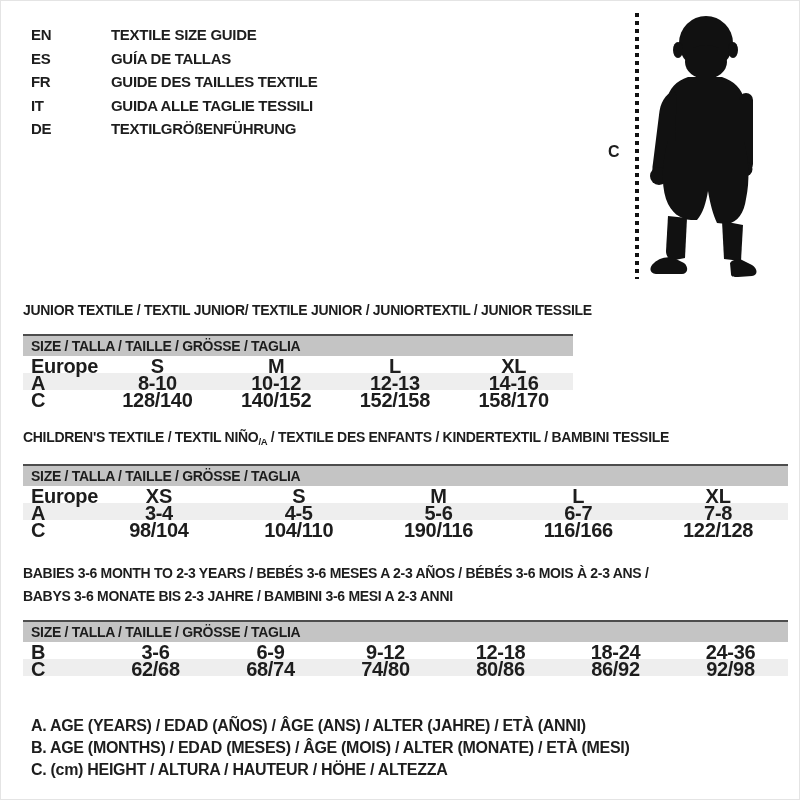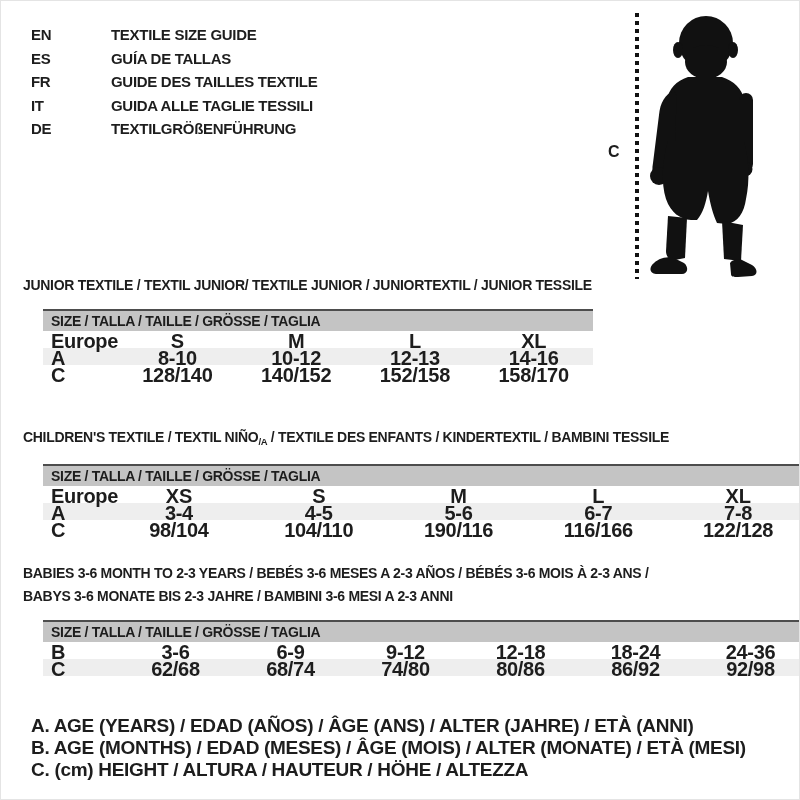--- a/index.html
+++ b/index.html
@@ -49,36 +49,36 @@
     font-size: 16px;
   }
   .silhouette {
     position: absolute;
     left: 645px;
     top: 10px;
   }
 
   
   .section { position: absolute; left: 22px; }
-  .section-junior   { top: 276px; }
+  .section-junior   { top: 301px; }
   .section-children { top: 428px; }
   .section-babies   { top: 561px; }
 
   .section-title {
     font-size: 14px;
     line-height: 17px;
     white-space: nowrap;
   }
   .section-babies .section-title { line-height: 23px; }
   .section-title .sub {
     font-size: 9.5px;
     vertical-align: -3px;
   }
 
-  .size-table { margin-top: 14px; margin-left: 20px; }
+  .size-table { margin-top: 14px; }
   .section-junior   .size-table { width: 550px; margin-top: 15px; }
   .section-children .size-table { width: 765px; }
   .section-babies   .size-table { width: 765px; margin-top: 12px; }
 
   .thead {
     height: 22px;
     line-height: 20px;
     background: var(--hdr, #c4c4c4);
     border-top: 2px solid var(--hdrline, #4d4d4d);
     padding-left: 8px;
@@ -94,21 +94,21 @@
   .row-label { padding-left: 8px; text-align: left; }
   .tcell { text-align: center; }
 
   
   .footnotes {
     position: absolute;
     left: 30px;
     top: 714px;
   }
   .footnote {
-    font-size: 19px;
+    font-size: 16px;
     line-height: 22px;
     white-space: nowrap;
   }
 </style>
 </head>
 <body>
 
 <div class="canvas" style="--bg: #ffffff; --text: #1d1d1d; --hdr: #c4c4c4; --hdrline: #4d4d4d; --shade: #eeeeee; --sil: #111111;">
 
   <div class="lang-block">

